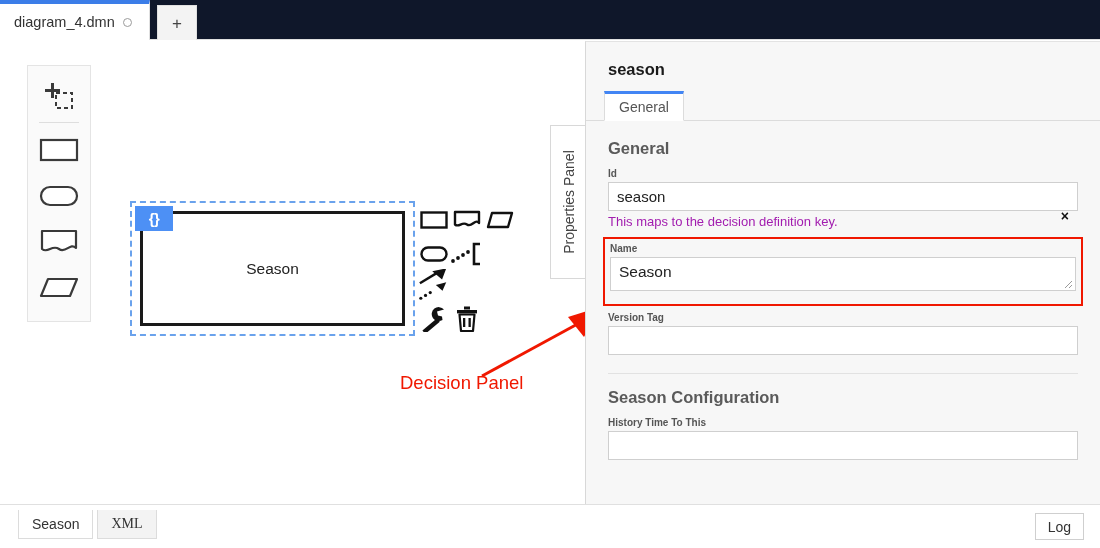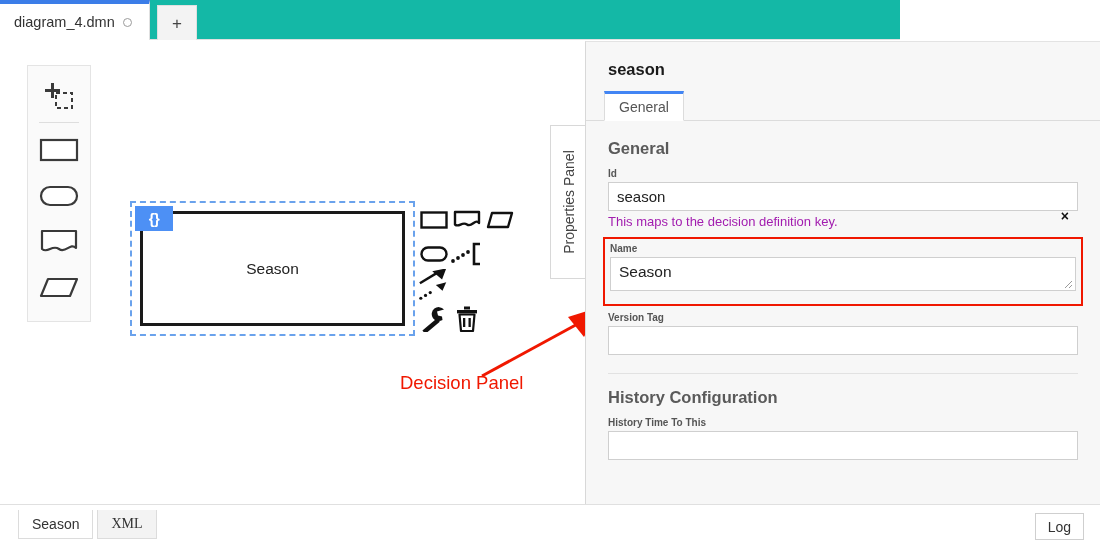--- a/index.html
+++ b/index.html
@@ -12,22 +12,22 @@
   }
   #app {
     position: relative;
     width: 1100px; height: 548px;
     background: #ffffff;
   }
 
   
   .tabbar {
     position: absolute; left: 0; top: 0;
-    width: 900px; height: 40px;
-    background: #14b8a6;
+    width: 1100px; height: 40px;
+    background: #0f172a;
     border-bottom: 1px solid #e0e0e0;
   }
   .tab-file {
     position: absolute; left: 0; top: 0;
     height: 40px; min-width: 150px;
     background: #ffffff;
     border-top: 4px solid #3b7de8;
     border-right: 1px solid #e0e0e0;
     display: flex; align-items: center;
     padding: 0 14px 0 14px;
@@ -438,21 +438,21 @@
 
         <div class="field">
           <div class="field-label">Version Tag</div>
           <div class="field-input">
             <span></span>
           </div>
         </div>
 
         <div class="group-sep"></div>
 
-        <div class="group-title">History Configuration</div>
+        <div class="group-title">Season Configuration</div>
 
         <div class="field">
           <div class="field-label">History Time To This</div>
           <div class="field-input">
             <span></span>
           </div>
         </div>
 
       </div>
     </div>

